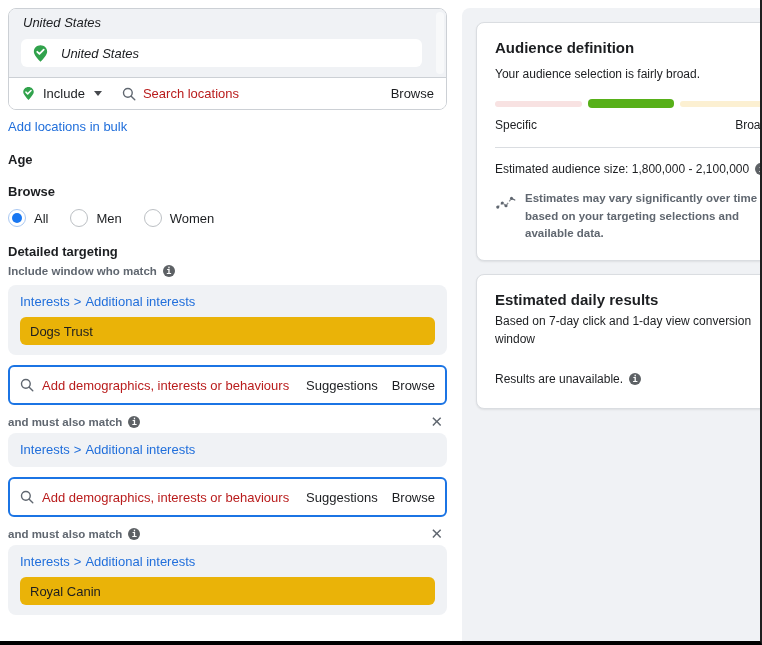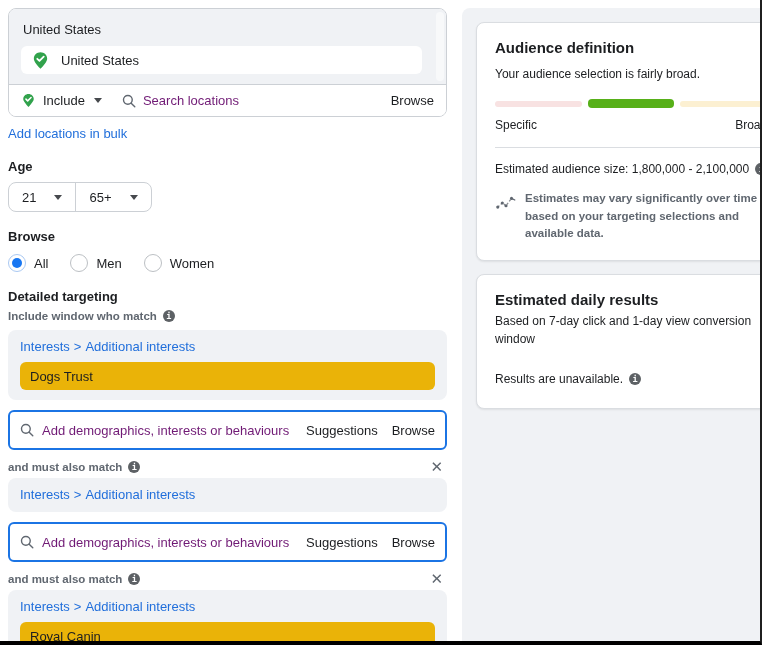--- a/index.html
+++ b/index.html
@@ -4,29 +4,29 @@
 <style>
   * { margin:0; padding:0; box-sizing:border-box; }
   body { font-family:"Liberation Sans", sans-serif; color:#1c1e21; background:#fff; }
   .frame { width:762px; height:645px; display:flex; overflow:hidden; background:#fff;
            border-right:2px solid #1f1f1f; border-bottom:4px solid #000; }
 
   
   .left { width:462px; padding:8px 15px 0 8px; flex:none; }
 
   .loc-container { border:1px solid #ccd0d5; border-radius:8px; overflow:hidden; background:#fff; }
-  .loc-selected { background:#f0f2f5; padding:12px 12px 10px 12px; position:relative; border-bottom:1px solid #ccd0d5; }
+  .loc-selected { background:#f0f2f5; padding:5px 12px 10px 12px; position:relative; border-bottom:1px solid #ccd0d5;font-style:italic; }
   .loc-label { font-size:13px; margin:1px 0 9px 2px; }
   .loc-pill { background:#fff; border-radius:6px; height:28px; display:flex; align-items:center; gap:11px;
               padding:0 10px; margin-right:12px; font-size:13px; }
   .loc-scroll { position:absolute; right:2px; top:3px; bottom:3px; width:8px; background:#f8f9fa; border-radius:4px; }
   .loc-search { display:flex; align-items:center; gap:7px; padding:0 12px; height:31px; background:#fff; font-size:13px; }
   .caret { width:0; height:0; border-left:4px solid transparent; border-right:4px solid transparent;
            border-top:5px solid #46494d; margin-left:2px; }
-  .ph { color:#701a75; }
+  .ph { color:#b91c1c; }
   .spacer { flex:1; }
   .link { color:#216fdb; text-decoration:none; font-size:13px; cursor:pointer; }
   .bulk { display:inline-block; margin-top:9px; }
 
   .field-label { font-weight:700; font-size:13px; margin-top:17px; }
   .age-select { display:inline-flex; border:1px solid #ccd0d5; border-radius:8px; margin-top:8px; height:30px; overflow:hidden; }
   .age-cell { display:flex; align-items:center; gap:16px; padding:0 13px; font-size:13px; cursor:pointer; }
   .age-div { width:1px; background:#ccd0d5; }
 
   .gender-row { display:flex; gap:22px; margin-top:10px; align-items:center; }
@@ -113,31 +113,20 @@
         </span>
         <span class="ph">Search locations</span>
         <span class="spacer"></span>
         <span style="cursor:pointer;">Browse</span>
       </div>
     </div>
 
     <a class="link bulk">Add locations in bulk</a>
 
     <div class="field-label">Age</div>
-    <div class="age-select">
-      <div class="age-cell">
-        <span>21</span>
-        <span class="caret"></span>
-      </div>
-      <div class="age-div"></div>
-      <div class="age-cell">
-        <span>65+</span>
-        <span class="caret"></span>
-      </div>
-    </div>
 
     <div class="field-label">Browse</div>
     <div class="gender-row">
       <div class="radio-item sel">
         <span class="radio"></span>
         <span>All</span>
       </div>
       <div class="radio-item">
         <span class="radio"></span>
         <span>Men</span>

